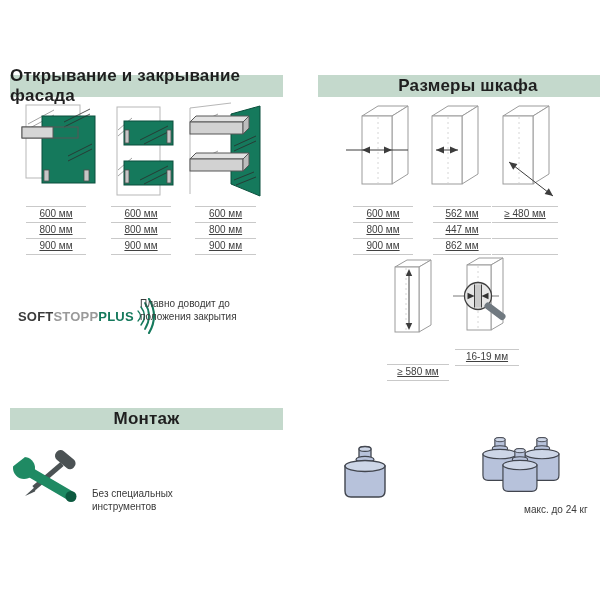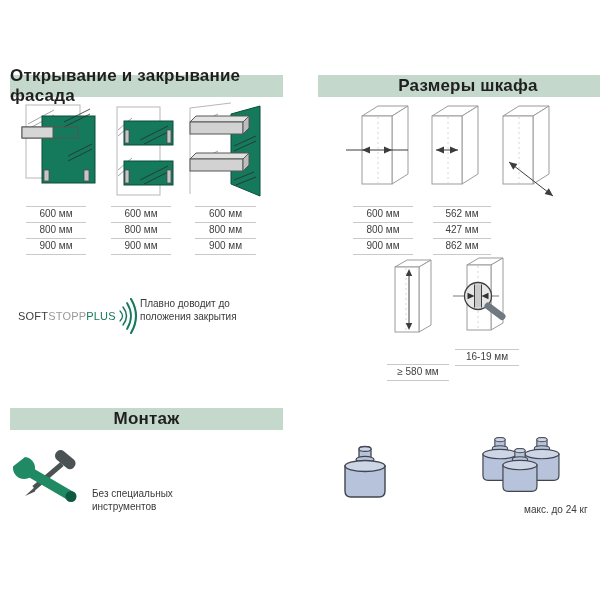--- a/index.html
+++ b/index.html
@@ -3,25 +3,25 @@
 <meta charset="utf-8">
 <style>
   html,body{margin:0;padding:0;background:#fff;}
   .canvas{position:relative;width:600px;height:600px;background:#fff;overflow:hidden;
           font-family:"Liberation Sans",sans-serif;}
   .hdr{position:absolute;height:22px;background:#c4d9cc;display:flex;align-items:center;
        justify-content:center;font-weight:bold;font-size:17px;color:#1f1f1f;letter-spacing:.2px;}
   .diag{position:absolute;}
   .dtable{position:absolute;}
   .dtable .cell{height:15px;line-height:14px;border-top:1px solid #c9c9c9;
-                font-size:10px;color:#414141;text-align:center;}
+                font-size:10px;color:#414141;text-align:center;text-decoration:underline;}
   .dtable .cell:last-child{border-bottom:1px solid #c9c9c9;}
   .cap{position:absolute;font-size:10px;color:#3a3a3a;line-height:1.3;}
   .ss{position:absolute;display:flex;align-items:center;}
-  .ss .t{font-size:11px;font-weight:normal;letter-spacing:.2px;}
+  .ss .t{font-size:13px;font-weight:bold;letter-spacing:.2px;}
   .ss .soft{color:#3b3b3b;}
   .ss .stopp{color:#9a9a9a;}
   .ss .plus{color:#15795c;}
   .wm{position:absolute;z-index:50;display:flex;align-items:flex-start;pointer-events:none;}
   .wm-text{font-size:46px;font-weight:bold;color:#8e8e8e;opacity:.82;letter-spacing:2px;
            line-height:1;transform:scaleX(1.04);transform-origin:left;}
 </style>
 </head>
 <body>
 
@@ -153,22 +153,27 @@
     </g>
   </svg>
 
   <div class="dtable" style="left:353px;top:206px;width:60px;">
     <div class="cell">600 мм</div>
     <div class="cell">800 мм</div>
     <div class="cell">900 мм</div>
   </div>
   <div class="dtable" style="left:433px;top:206px;width:58px;">
     <div class="cell">562 мм</div>
-    <div class="cell">427 мм</div>
+    <div class="cell">447 мм</div>
     <div class="cell">862 мм</div>
+  </div>
+  <div class="dtable" style="left:492px;top:206px;width:66px;">
+    <div class="cell">≥ 480 мм</div>
+    <div class="cell"></div>
+    <div class="cell"></div>
   </div>
 
   <svg class="diag" style="left:385px;top:256px;" width="140" height="86" viewBox="0 0 140 86">
 
     <g transform="translate(10,3)">
       <polygon points="0,8 12,1 36,1 24,8" fill="#fff" stroke="#9b9b9b"></polygon>
       <polygon points="24,8 36,1 36,66 24,73" fill="#fff" stroke="#9b9b9b"></polygon>
       <rect x="0" y="8" width="24" height="65" fill="#fff" stroke="#9b9b9b"></rect>
       <line x1="11" y1="9" x2="11" y2="72" stroke="#cccccc" stroke-width="0.8" stroke-dasharray="2,3"></line>
       <line x1="14" y1="12" x2="14" y2="69" stroke="#3c3c3c" stroke-width="1"></line>

